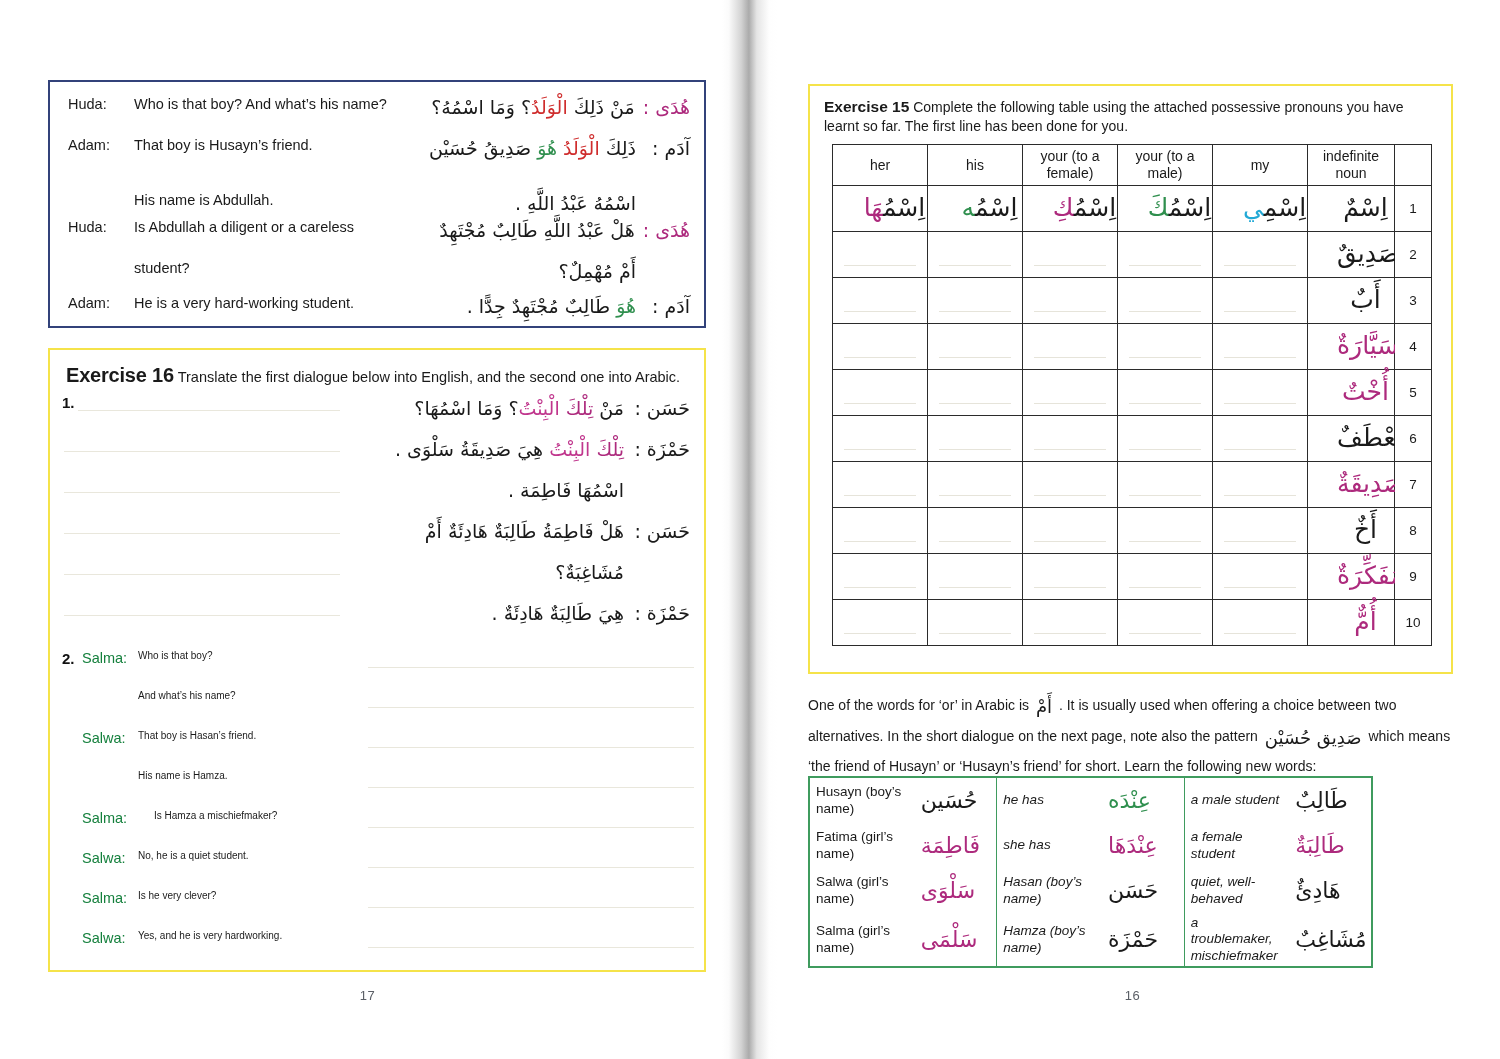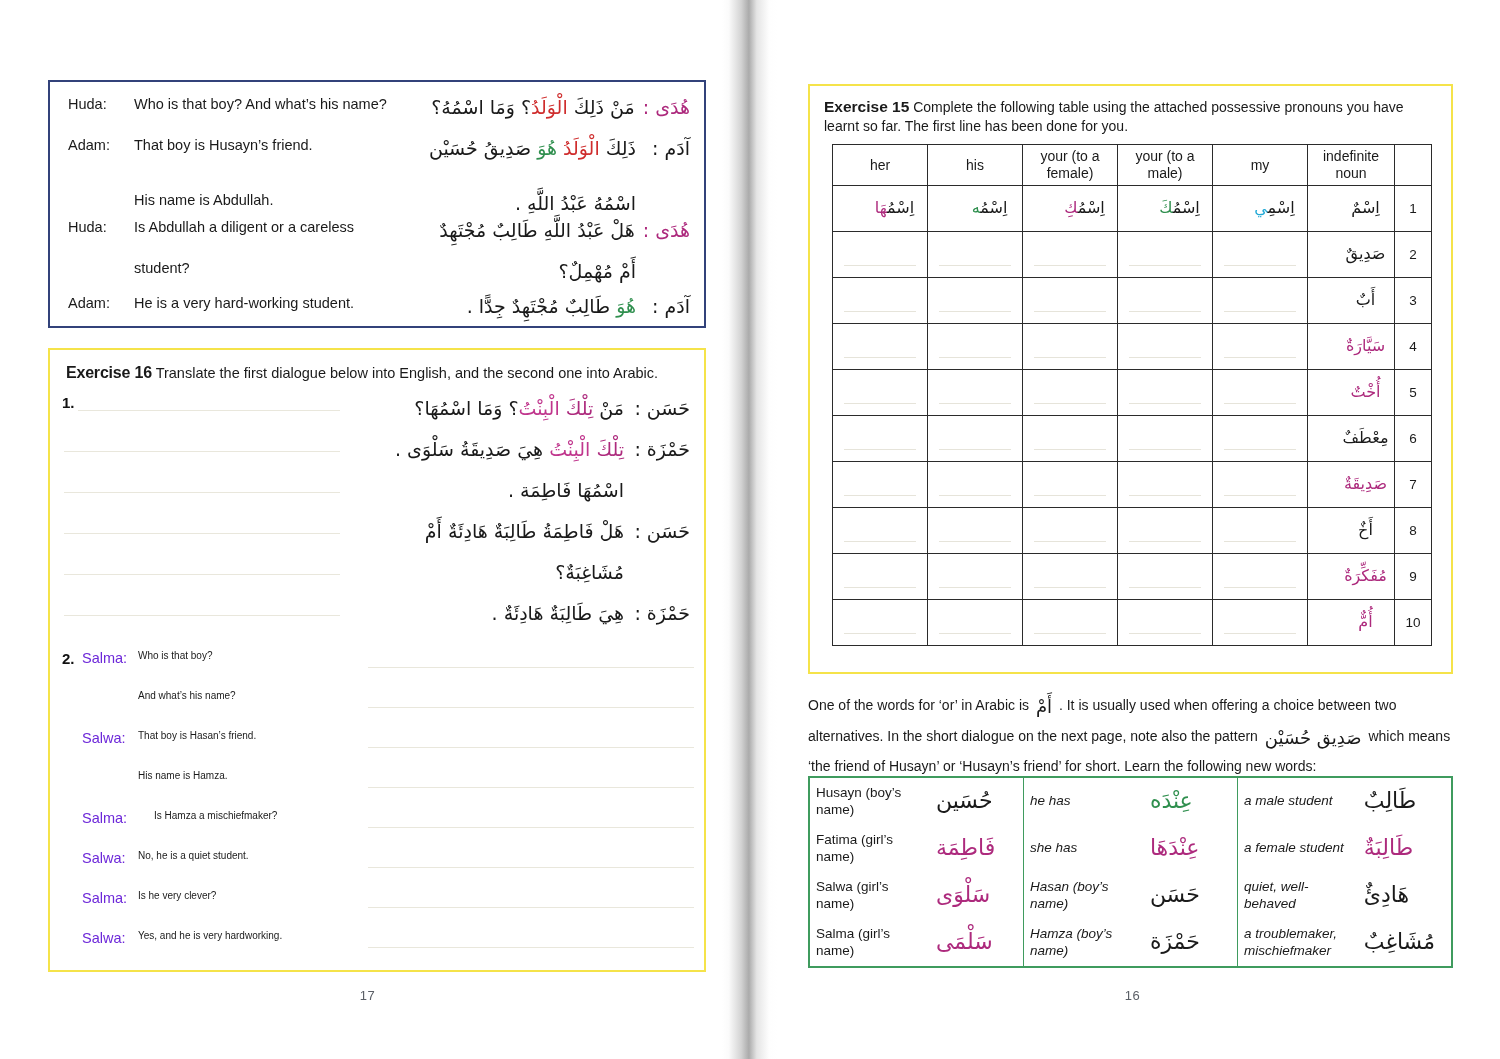--- a/index.html
+++ b/index.html
@@ -43,21 +43,21 @@
   .box-exercise { border: 2px solid #f5e34a; }
   .box-vocab    { border: 2px solid #3f9b5e; }
 
   
   .ar {
     font-family: "DejaVu Sans", sans-serif;
     direction: rtl; unicode-bidi: isolate;
     font-size: 19px; line-height: 1.55;
     white-space: nowrap;
   }
-  .ar-lg { font-size: 16px; margin-left: 29px; }
+  .ar-lg { font-size: 25px; margin-left: 29px; }
   .c-black   { color: #1a1a1a; }
   .c-magenta { color: #ad2a7d; }
   .c-pink    { color: #c0368d; }
   .c-red     { color: #cf2d2d; }
   .c-green   { color: #2f8f4e; }
   .c-cyan    { color: #22a9d6; }
 
   
   #dialogue-box { left: 48px; top: 80px; width: 658px; height: 248px; }
   .dlg-row { position: absolute; left: 0; right: 0; height: 40px; }
@@ -74,38 +74,38 @@
     display: flex; flex-direction: row; align-items: baseline; gap: 8px;
   }
   .dlg-ar-name { min-width: 46px; text-align: right; }
 
   
   #exercise16-box { left: 48px; top: 348px; width: 658px; height: 624px; }
   .ex-head {
     position: absolute; left: 16px; top: 12px; right: 14px;
     font-size: 14.5px; line-height: 1.35;
   }
-  .ex-head b { font-size: 16px; letter-spacing: -.2px; }
+  .ex-head b { font-size: 20px; letter-spacing: -.2px; }
 
   
   .q-num {
     position: absolute; font-weight: bold; font-size: 15px; color: #111;
   }
   .wline {
     position: absolute; height: 0; border-bottom: 1px solid #e9e7dc;
   }
   .ar-line {
     position: absolute; right: 14px;
     display: flex; flex-direction: row; align-items: baseline; gap: 10px;
   }
   .ar-name { min-width: 56px; text-align: right; }
 
   
   .p2-speaker {
-    position: absolute; font-size: 14.5px; color: #6d28d9;
+    position: absolute; font-size: 14.5px; color: #15803d;
   }
   .p2-text {
     position: absolute; font-size: 10px; color: #1a1a1a;
   }
 
   
   #exercise15-box { left: 808px; top: 84px; width: 645px; height: 590px; }
   #ex15-head { position: absolute; left: 14px; top: 10px; right: 12px;
                font-size: 14px; line-height: 1.38; }
   #ex15-head b { font-size: 15.5px; }
@@ -145,21 +145,21 @@
     font-size: 14px; line-height: 1.72; color: #1a1a1a;
   }
   .inline-ar {
     font-family: "DejaVu Sans", sans-serif; direction: rtl;
     unicode-bidi: isolate; font-size: 18px;
     display: inline-block; vertical-align: -3px;
     padding: 0 3px;
   }
 
   
-  #vocab-box { left: 808px; top: 776px; width: 645px; height: 192px; }
+  #vocab-box { left: 808px; top: 776px; width: 565px; height: 192px; }
   table.vocab {
     position: absolute; inset: 0;
     width: 100%; height: 100%;
     border-collapse: collapse; table-layout: fixed;
   }
   table.vocab td { vertical-align: middle; padding: 0 6px; height: 44px; }
   .vsep { border-left: 1.4px solid #3f9b5e; font-style: italic; }
   .v-en { font-size: 13.5px; line-height: 1.25; color: #1a1a1a; }
   .v-ar { font-family: "DejaVu Sans", sans-serif; direction: rtl;
           unicode-bidi: isolate; font-size: 22px; text-align: center;

